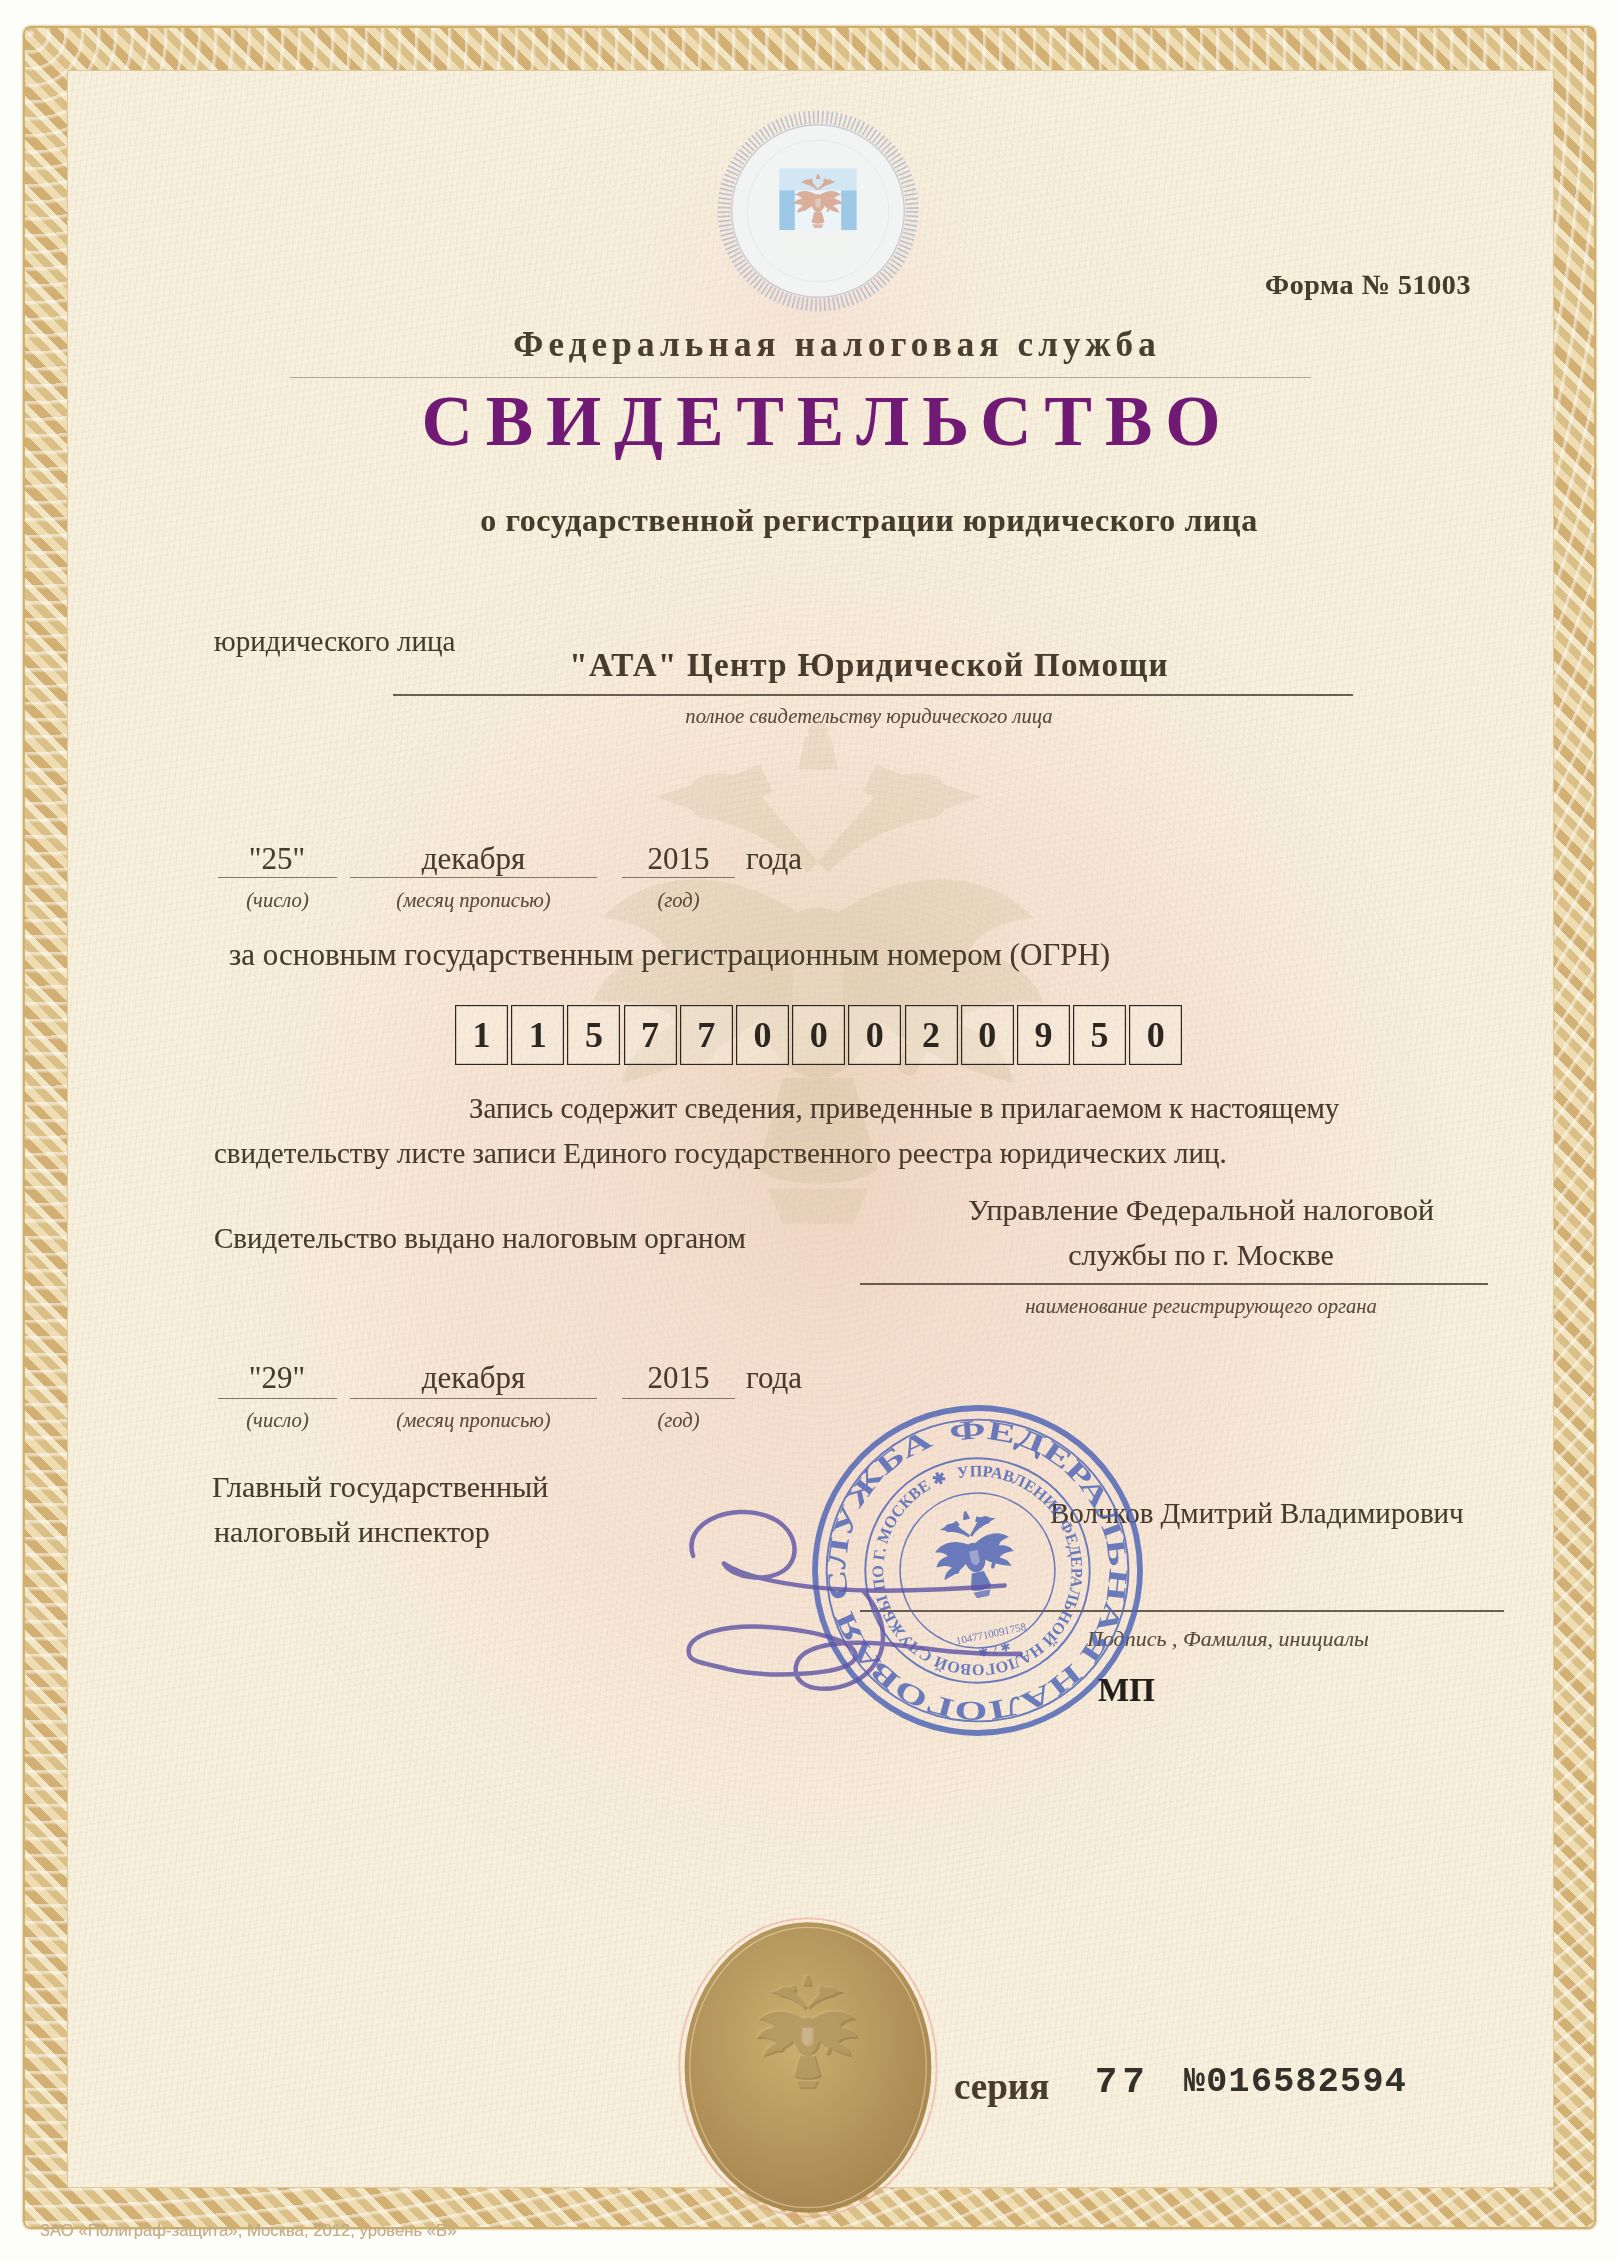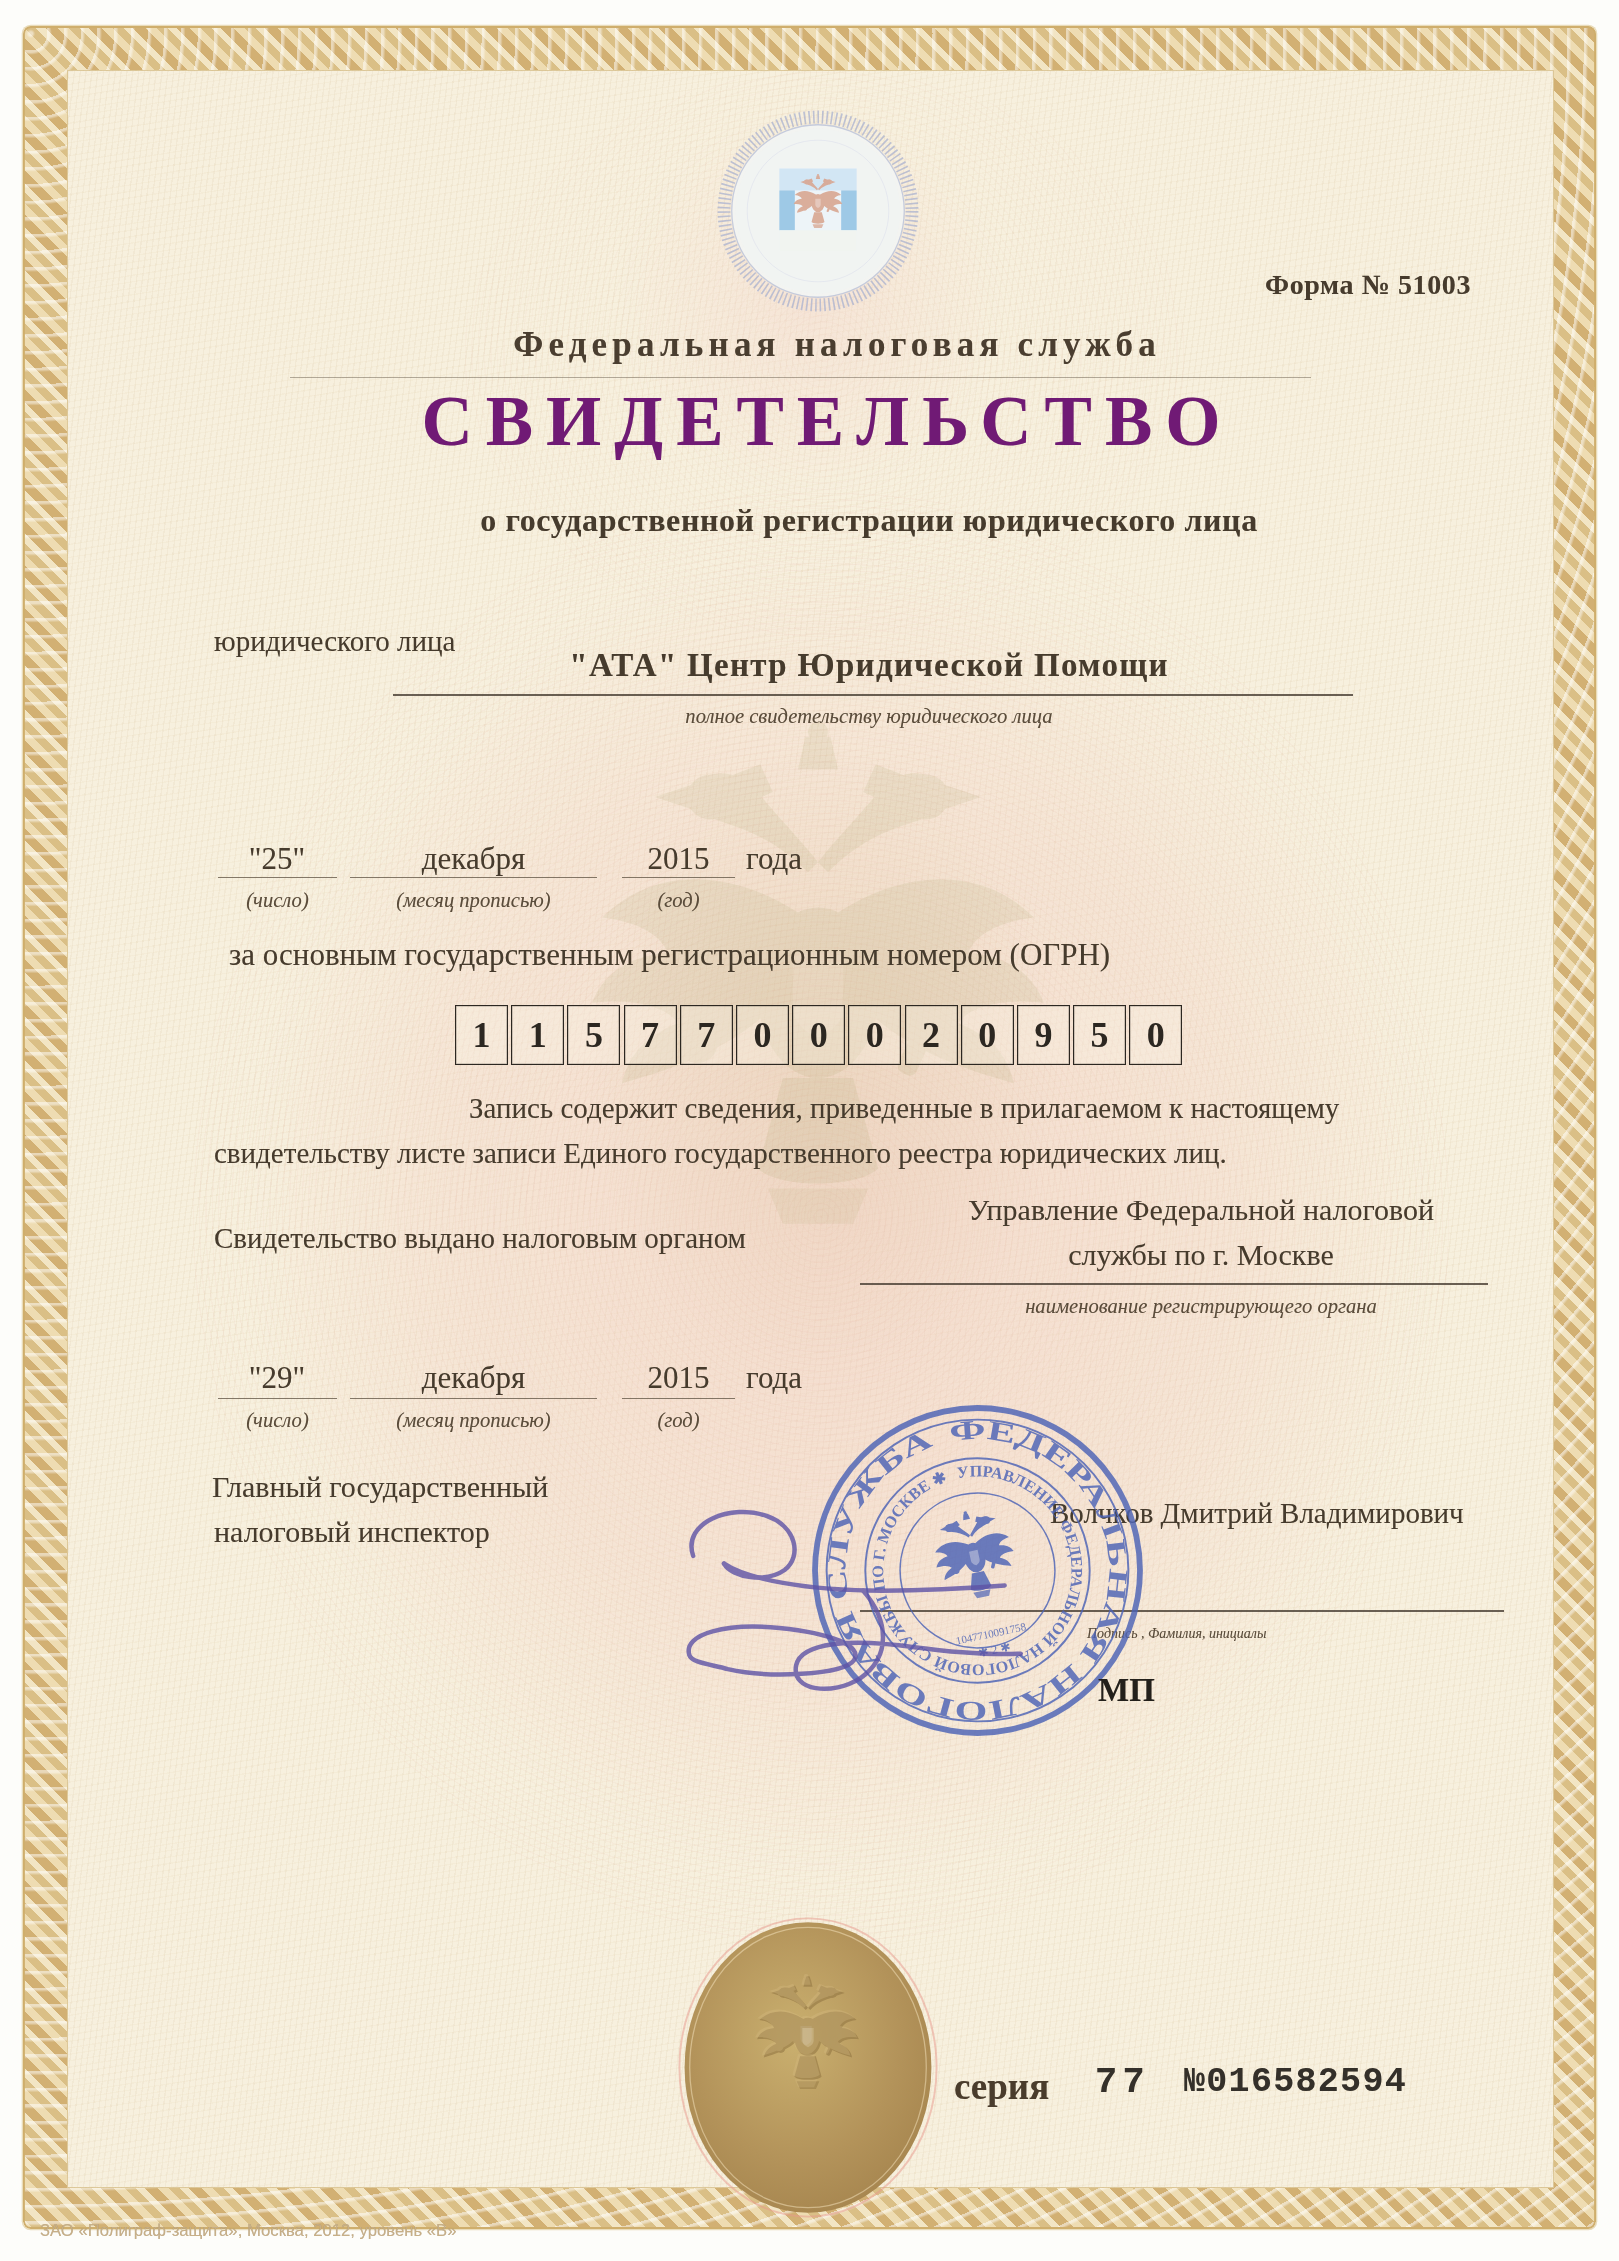--- a/index.html
+++ b/index.html
@@ -174,21 +174,21 @@
   <div class="t dval" style="left:623px;top:1360px;width:111px;">2015</div>
   <div class="rule" style="left:622px;top:1398px;width:113px;"></div>
   <div class="t ctr cap" style="left:622px;top:1409px;width:113px;">(год)</div>
   <div class="t dval" style="left:746px;top:1360px;">года</div>
 
   
   <div class="t" style="left:212px;top:1470px;font-size:30px;">Главный государственный</div>
   <div class="t" style="left:214px;top:1515px;font-size:30px;">налоговый инспектор</div>
   <div class="t" style="left:1050px;top:1497px;font-size:29px;">Волчков Дмитрий Владимирович</div>
   <div class="rule3" style="left:860px;top:1610px;width:644px;"></div>
-  <div class="t cap" style="left:1087px;top:1626px;font-size:14px;">Подпись , Фамилия, инициалы</div>
+  <div class="t cap" style="left:1087px;top:1626px;font-size:22px;">Подпись , Фамилия, инициалы</div>
 
   
   <svg class="abs" style="left:806px;top:1399px;" width="343" height="343" viewBox="0 0 532 532">
     <defs>
       <path id="rO" d="M266 62 a204 204 0 1 1 -0.2 0"></path>
       <path id="rI" d="M266 120 a146 146 0 1 1 -0.2 0"></path>
     </defs>
     <g transform="rotate(-12 266 266)" opacity=".82">
       <g fill="none" stroke="#4c63b6">
         <circle cx="266" cy="266" r="252" stroke-width="9"></circle>

